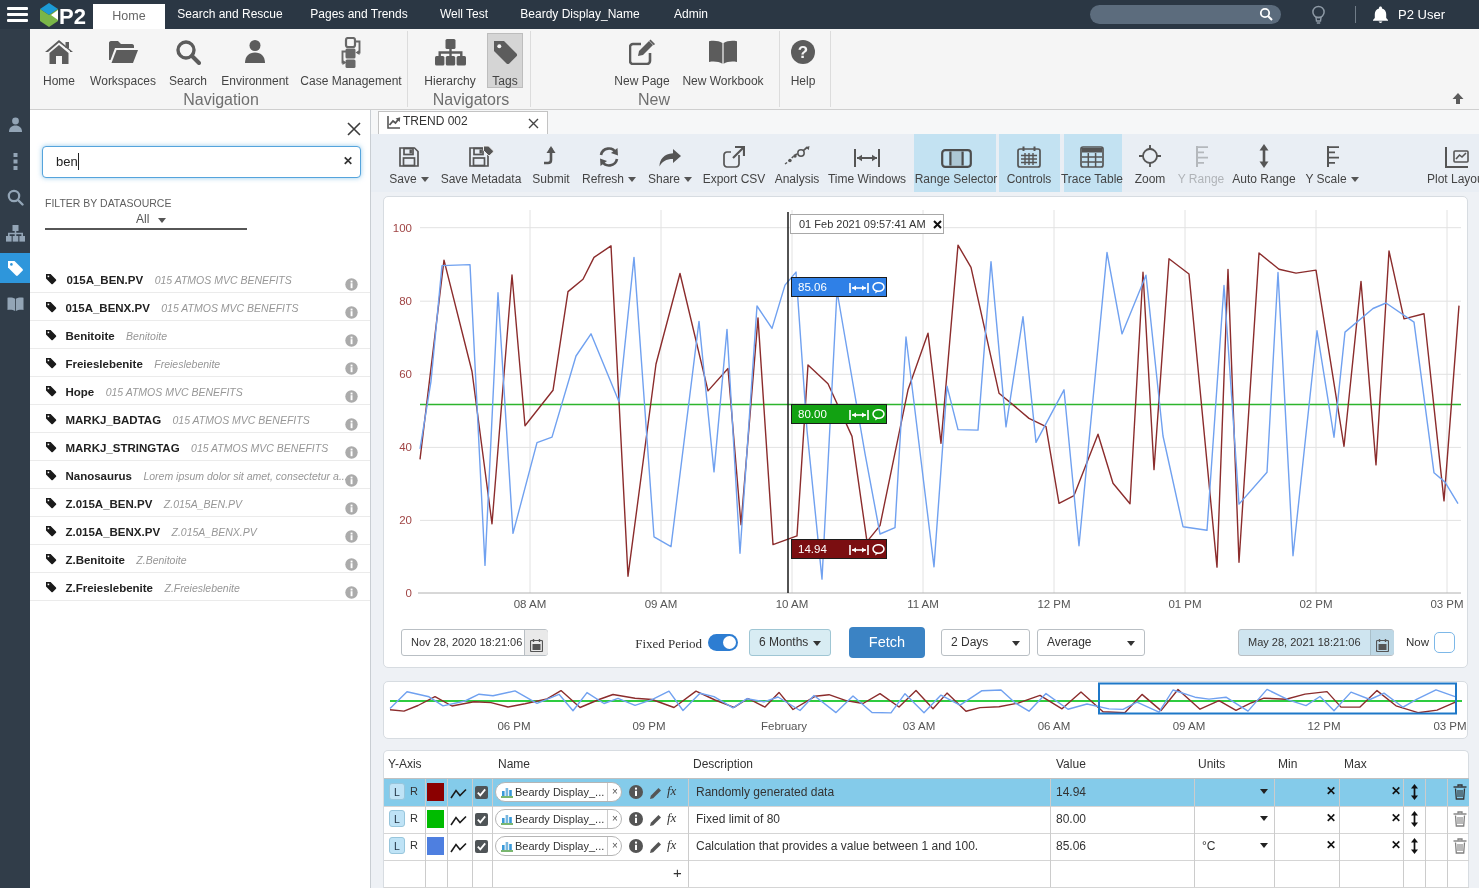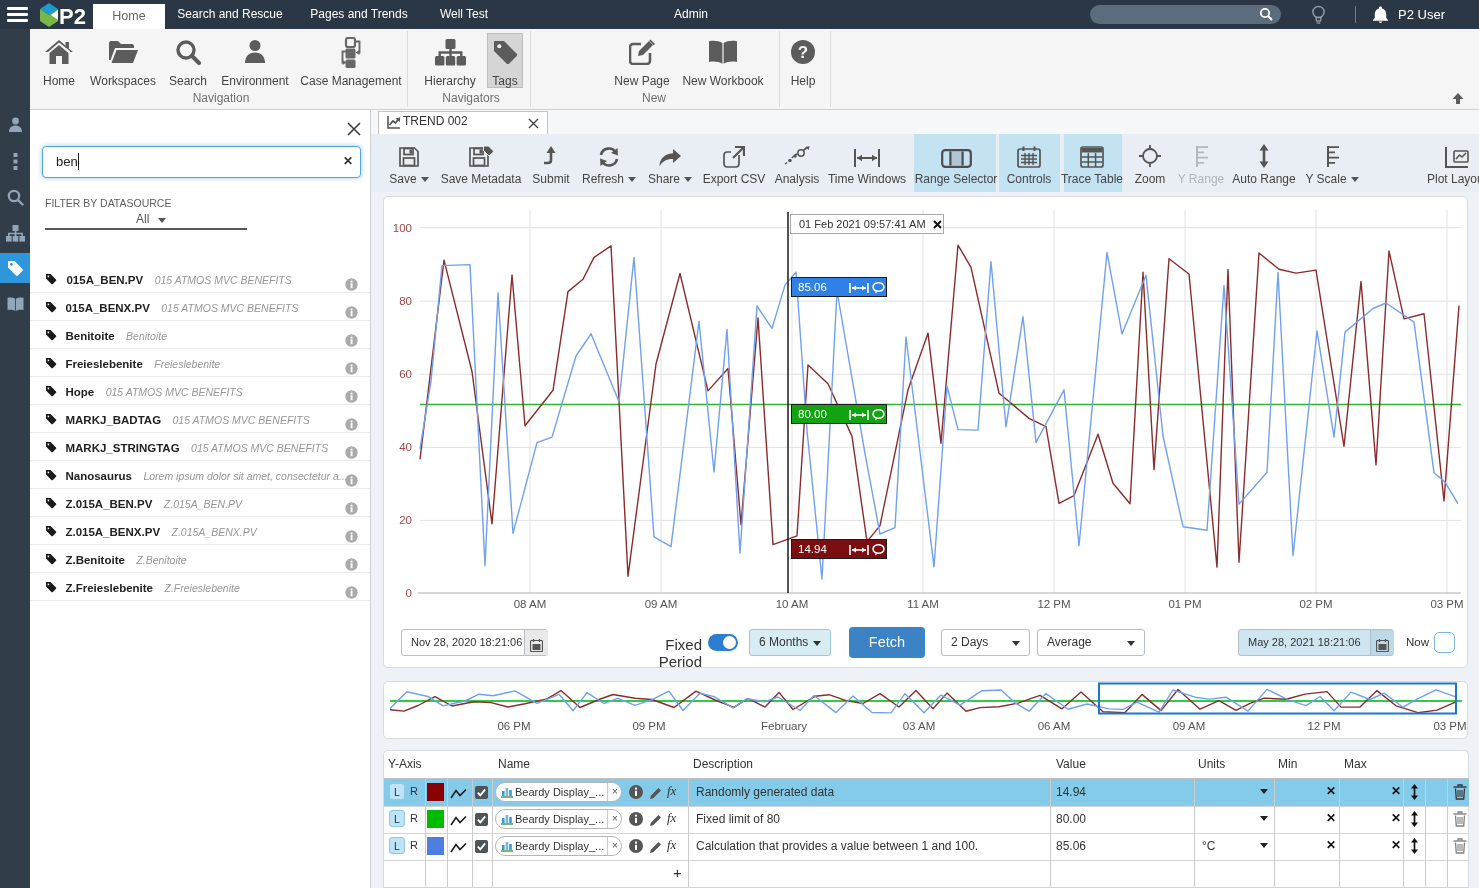--- a/index.html
+++ b/index.html
@@ -6,21 +6,21 @@
 .abs{position:absolute;}
 
 #topbar{position:absolute;top:0;left:0;width:1479px;height:29px;background:#2b3744;}
 .menuitem{position:absolute;top:0;height:29px;line-height:29px;color:#fff;font-size:12px;text-align:center;}
 #hometab{position:absolute;top:4px;left:93px;width:72px;height:25px;background:#fff;color:#666;font-size:12.5px;text-align:center;line-height:25px;}
 
 #ribbon{position:absolute;top:29px;left:0;width:1479px;height:81px;background:#f5f5f5;border-bottom:1px solid #cfcfcf;}
 .rbtn{position:absolute;top:2px;text-align:center;}
 .rbtn .ric{height:42px;display:flex;align-items:center;justify-content:center;}
 .rbtn .rlb{font-size:12px;color:#444;margin-top:1px;white-space:nowrap;}
-.rgrouplabel{position:absolute;top:62px;font-size:12px;color:#6f6f6f;text-align:center;white-space:nowrap;}
+.rgrouplabel{position:absolute;top:62px;font-size:16px;color:#6f6f6f;text-align:center;white-space:nowrap;}
 .rdivider{position:absolute;top:2px;width:1px;height:76px;background:#dcdcdc;}
 
 #sidebar{position:absolute;top:29px;left:0;width:30px;height:859px;background:#313d49;z-index:5;}
 .sbicon{position:absolute;left:0;width:30px;height:30px;display:flex;align-items:center;justify-content:center;}
 
 #leftpanel{position:absolute;top:110px;left:30px;width:341px;height:778px;background:#fff;border-right:1px solid #c9ced3;}
 .tagrow{position:absolute;left:0;width:340px;height:28px;border-bottom:1px solid #ebebeb;}
 .tagname{font-weight:bold;font-size:11.5px;color:#222;}
 .tagdesc{font-style:italic;font-size:10.5px;color:#979797;}
 
@@ -53,20 +53,21 @@
 <polygon points="10,1 19,7 10,13 1,7" fill="#1c9ad6"></polygon>
 <polygon points="1,7 10,13 10,25 1,19" fill="#7ab648"></polygon>
 <polygon points="10,13 19,7 19,19 10,25" fill="#7ab648"></polygon>
 <polygon points="19,8 12,13 19,18" fill="#fff"></polygon>
 <text x="20" y="22" font-size="22" font-weight="bold" fill="#fff" font-family="Liberation Sans,sans-serif">P2</text>
 </svg>
 <div id="hometab">Home</div>
 <div class="menuitem" style="left:230px;width:200px;margin-left:-100px;">Search and Rescue</div>
 <div class="menuitem" style="left:359px;width:200px;margin-left:-100px;">Pages and Trends</div>
 <div class="menuitem" style="left:464px;width:200px;margin-left:-100px;">Well Test</div>
+<div class="menuitem" style="left:580px;width:200px;margin-left:-100px;">Beardy Display_Name</div>
 <div class="menuitem" style="left:691px;width:200px;margin-left:-100px;">Admin</div>
 <div class="abs" style="left:1090px;top:5px;width:191px;height:19px;background:#5c6c7d;border-radius:10px;"></div>
 <svg class="abs" style="left:1259px;top:7px" width="15" height="15" viewBox="0 0 15 15">
         <circle cx="6" cy="6" r="4.2" fill="none" stroke="#fff" stroke-width="1.8"></circle>
         <line x1="9.2" y1="9.2" x2="13" y2="13" stroke="#fff" stroke-width="2"></line>
       </svg>
 <svg class="abs" style="left:1310px;top:5px" width="17" height="20" viewBox="0 0 17 20">
         <circle cx="8.5" cy="7" r="5.6" fill="none" stroke="#8d99a5" stroke-width="1.5"></circle>
         <path d="M6 12.5 L11 12.5 L10.5 16 L6.5 16 Z" fill="none" stroke="#8d99a5" stroke-width="1.4"></path>
         <line x1="6.8" y1="18" x2="10.2" y2="18" stroke="#8d99a5" stroke-width="1.5"></line>
@@ -662,21 +663,21 @@
           <ellipse cx="6.5" cy="5" rx="5.5" ry="4.3" fill="none" stroke="#fff" stroke-width="1.5"></ellipse>
           <path d="M4 8.6 L3 11.5 L7 8.9" fill="#fff"></path>
         </svg>
       </div>
 <div class="abs" style="left:30px;top:519px;width:147px;height:27px;background:#fff;border:1px solid #b9bfc4;border-radius:3px;font-size:11px;color:#333;line-height:25px;"><span style="margin-left:9px;">Nov 28, 2020 18:21:06</span><span class="abs" style="left:122px;top:0;width:24px;height:25px;background:#e9e9e9;border-left:1px solid #b9bfc4;border-radius:0 3px 3px 0;text-align:center;padding-top:6px;"><svg width="13" height="13" viewBox="0 0 13 13">
             <rect x="0.5" y="1.5" width="12" height="11" rx="1" fill="none" stroke="#555" stroke-width="1.2"></rect>
             <line x1="3.5" y1="0" x2="3.5" y2="3" stroke="#555" stroke-width="1.4"></line>
             <line x1="9.5" y1="0" x2="9.5" y2="3" stroke="#555" stroke-width="1.4"></line>
             <rect x="2.5" y="5" width="8" height="6" fill="#555"></rect>
           </svg></span></div>
-<div class="abs" style="left:261px;top:526px;width:70px;text-align:right;font-size:15px;color:#333;">Fixed Period</div>
+<div class="abs" style="left:261px;top:526px;width:70px;text-align:right;font-size:13px;color:#333;font-family:Liberation Serif, serif;">Fixed Period</div>
 <div class="abs" style="left:337px;top:524px;width:30px;height:17px;background:#2d7dd2;border-radius:9px;">
         <div style="position:absolute;right:2px;top:2px;width:13px;height:13px;background:#fff;border-radius:50%;"></div>
       </div>
 <div class="sel" style="left:378px;top:519px;width:82px;background:#d8ecf3;border-color:#9fc6d4;">6 Months<span class="selcaret"></span></div>
 <div class="abs" style="left:478px;top:517px;width:76px;height:31px;background:#3b83c4;border-radius:4px;color:#fff;font-size:14.5px;text-align:center;line-height:31px;">Fetch</div>
 <div class="sel" style="left:570px;top:519px;width:89px;">2 Days<span class="selcaret"></span></div>
 <div class="sel" style="left:666px;top:519px;width:108px;">Average<span class="selcaret"></span></div>
 <div class="abs" style="left:867px;top:519px;width:156px;height:27px;background:#cfe5f0;border:1px solid #b9bfc4;border-radius:3px;font-size:11px;color:#333;line-height:25px;"><span style="margin-left:9px;">May 28, 2021 18:21:06</span><span class="abs" style="left:131px;top:0;width:24px;height:25px;background:#bdd8e6;border-left:1px solid #a9bfc9;border-radius:0 3px 3px 0;text-align:center;padding-top:6px;"><svg width="13" height="13" viewBox="0 0 13 13">
             <rect x="0.5" y="1.5" width="12" height="11" rx="1" fill="none" stroke="#555" stroke-width="1.2"></rect>
             <line x1="3.5" y1="0" x2="3.5" y2="3" stroke="#555" stroke-width="1.4"></line>

